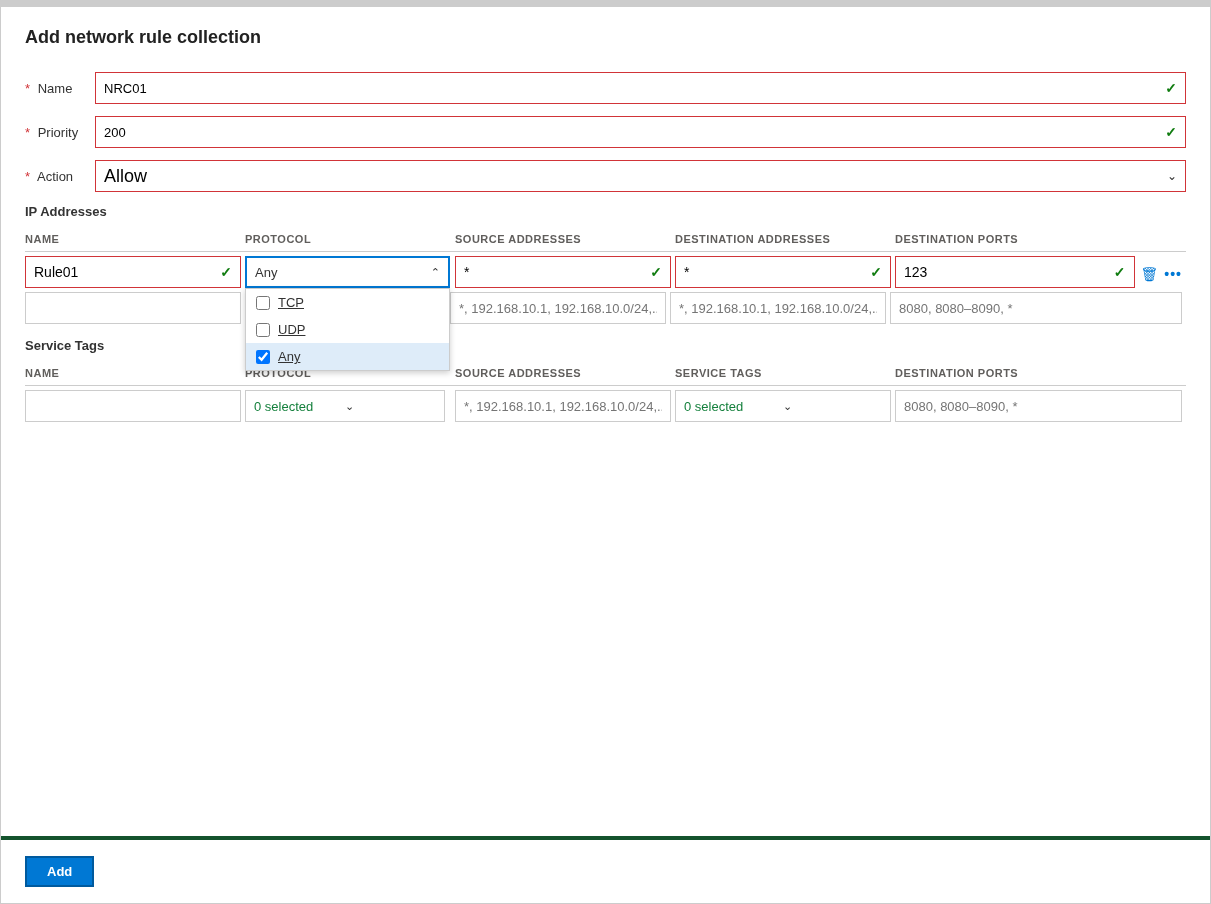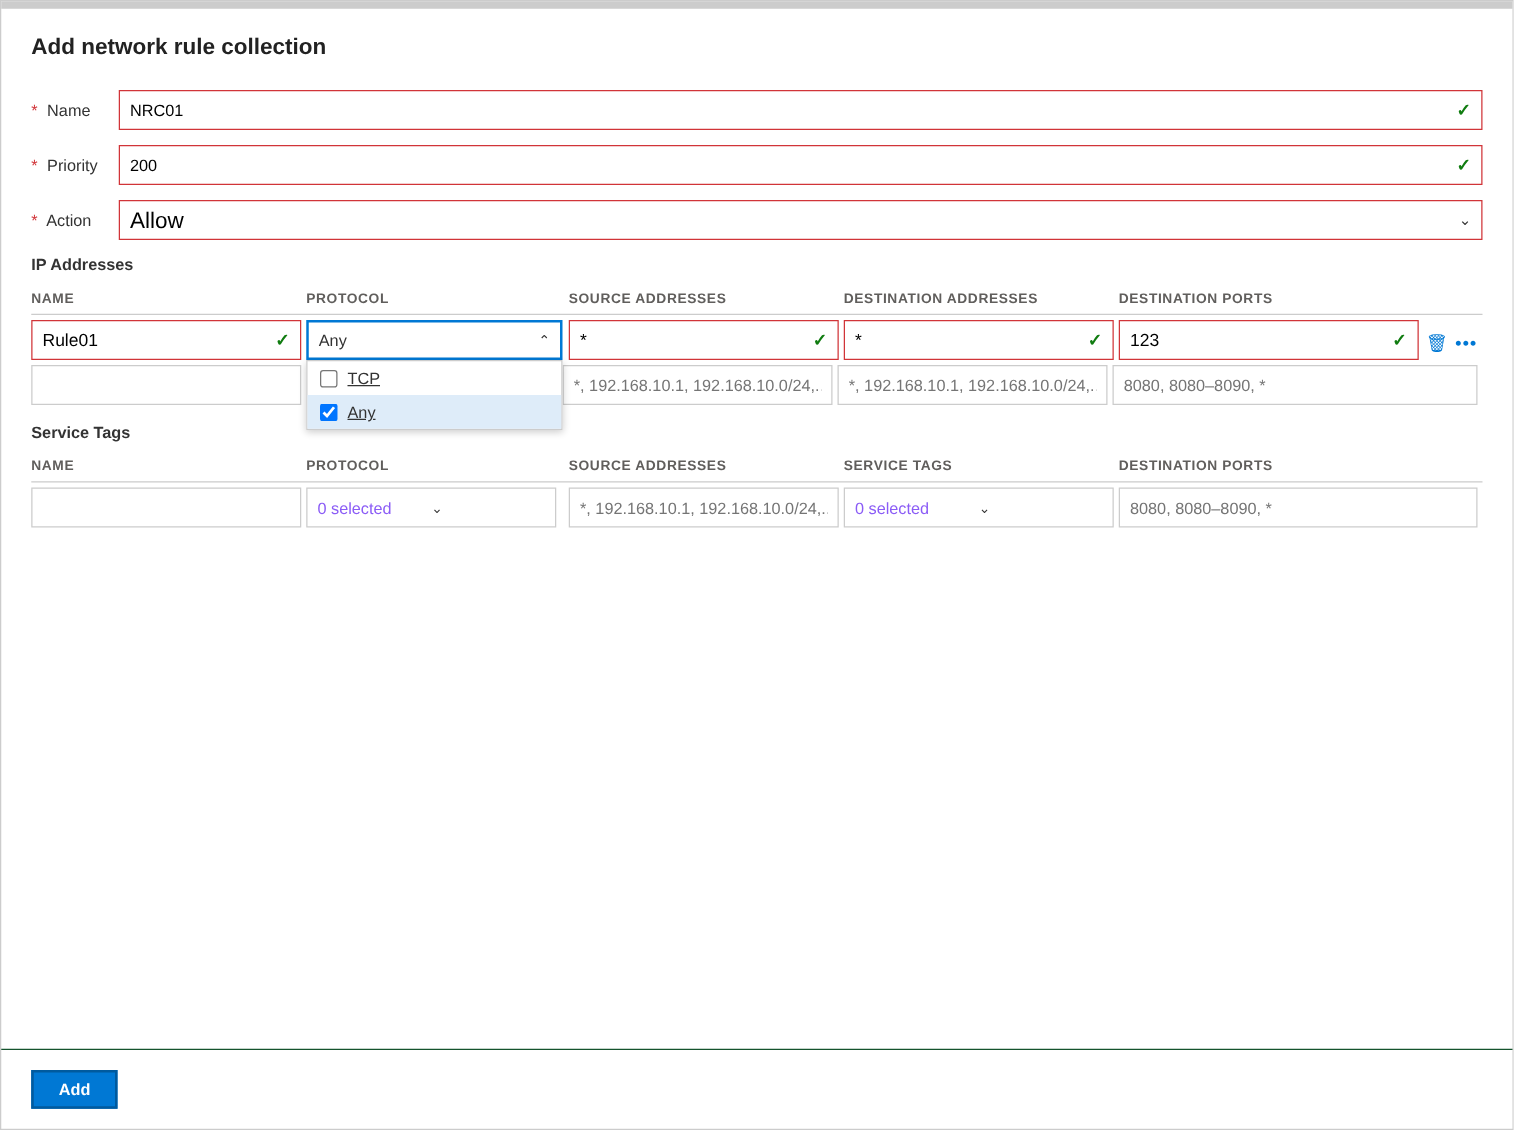--- a/index.html
+++ b/index.html
@@ -235,24 +235,24 @@
     .dropdown-select {
       position: relative;
       border: 1px solid #ccc;
       height: 32px;
       display: flex;
       align-items: center;
       padding: 0 8px;
       background: #fff;
       cursor: pointer;
     }
-    .dropdown-select span { font-size: 13px; color: #8b5cf6; flex: 1; }
+    .dropdown-select span { font-size: 13px; color: #15803d; flex: 1; }
     .dropdown-select .arr { font-size: 11px; color: #333; }
     .bottom-bar {
-      border-top: 1px solid #14532d;
+      border-top: 4px solid #14532d;
       padding: 16px 24px;
       display: flex;
       align-items: center;
     }
     .add-btn {
       background: #0078d4;
       color: #fff;
       border: none;
       padding: 6px 20px;
       font-size: 13px;
@@ -329,20 +329,24 @@
         <div class="protocol-dropdown-container">
           <div class="protocol-trigger">
             <span>Any</span>
             <span class="arrow">⌃</span>
           </div>
           <div class="protocol-menu">
             <div class="protocol-item">
               <input type="checkbox" style="">
               <span>TCP</span>
             </div>
+            <div class="protocol-item">
+              <input type="checkbox" style="">
+              <span>UDP</span>
+            </div>
             <div class="protocol-item selected-item">
               <input type="checkbox" checked="" style="">
               <span>Any</span>
             </div>
           </div>
         </div>
       </div>
 
       <div class="col-source cell">
         <div class="cell-input">

